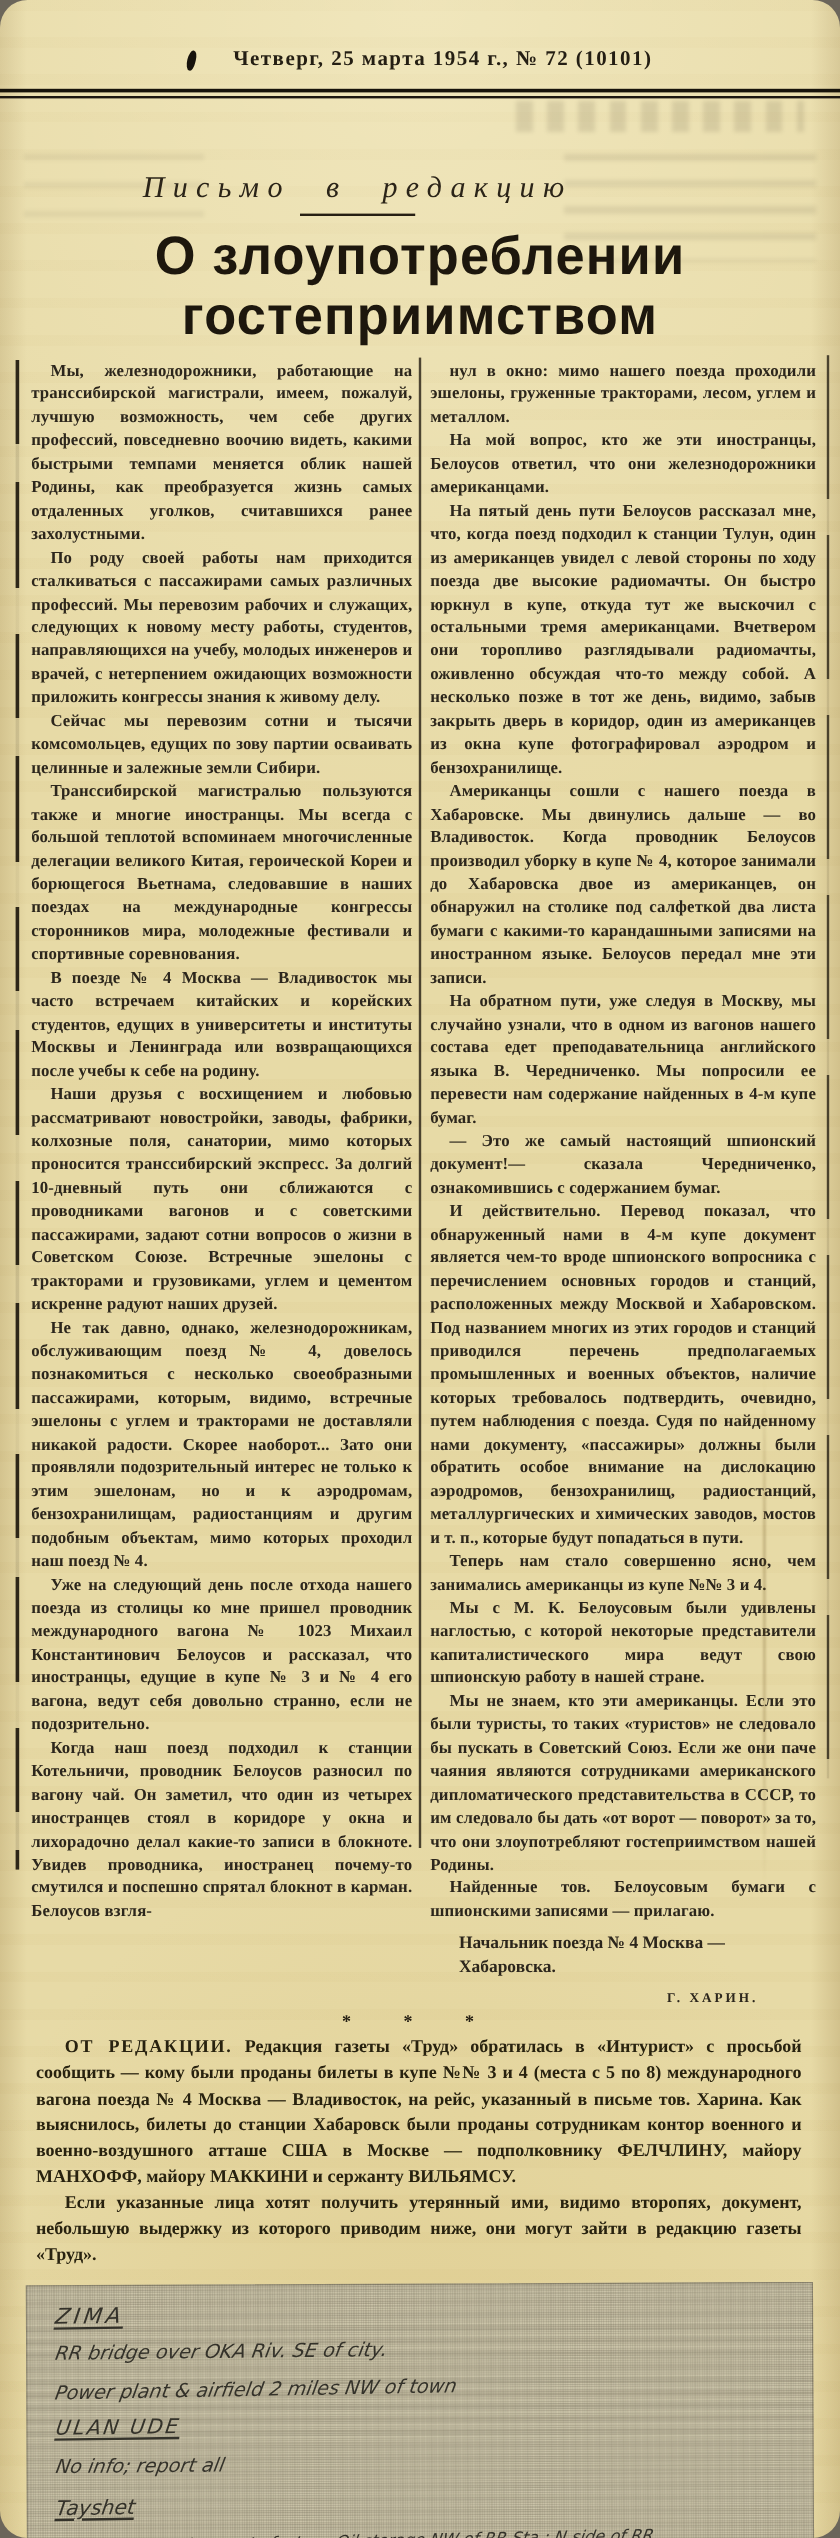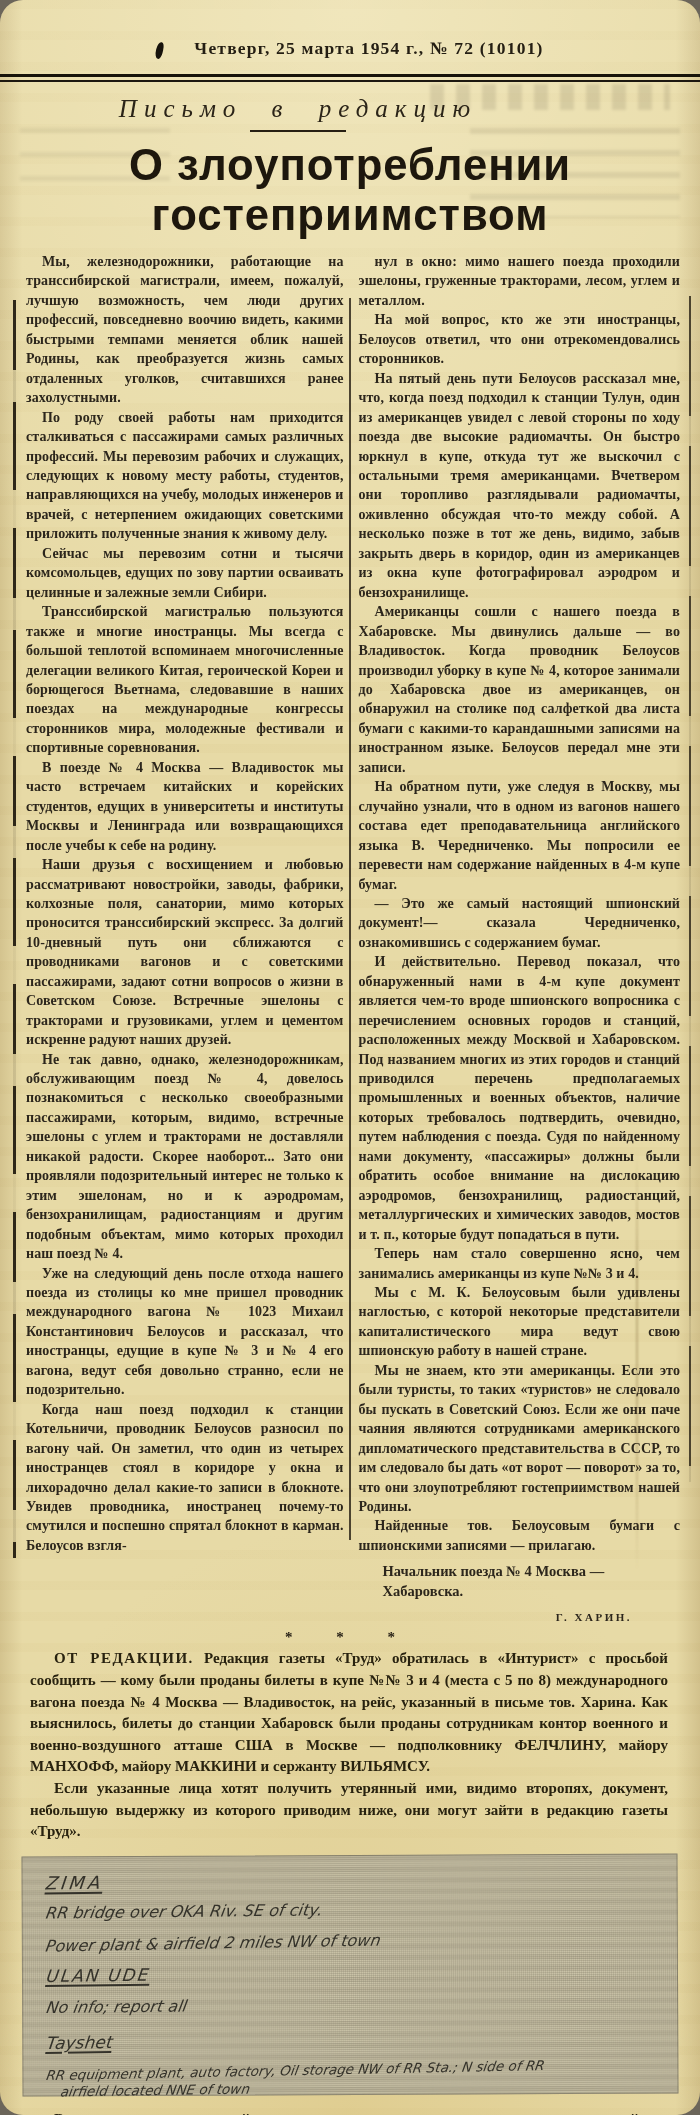--- a/index.html
+++ b/index.html
@@ -42,20 +42,21 @@
   .ghost-2{left:470px;top:128px;width:210px;height:90px;
     background:repeating-linear-gradient(180deg, rgba(106,97,72,.8) 0 6px, transparent 6px 22px);}
   .ghost-3{left:20px;top:128px;width:150px;height:60px;
     background:repeating-linear-gradient(180deg, rgba(106,97,72,.6) 0 5px, transparent 5px 24px);}
   .kicker-wrap{margin-top:13px;text-align:center;transform:translateX(-52px);}
   .kicker{
     display:inline-block;
     font-style:italic;font-size:25px;
     letter-spacing:7px;word-spacing:16px;
     color:#2b2418;
+    margin-top:48px;
   }
   .kicker-rule{width:96px;height:0;border-bottom:2.2px solid #261f13;margin:7px auto 0;}
   .headline{
     margin-top:8px;text-align:center;
     font-family:"Liberation Sans", sans-serif;
     font-weight:bold;font-size:45px;line-height:50px;
     letter-spacing:1px;color:#1d170d;
     transform:scaleX(.97);
   }
   
@@ -136,33 +137,33 @@
     <div>гостеприимством</div>
   </div>
 
   <div class="rule-v rule-left"></div>
   <div class="rule-v rule-center"></div>
   <div class="rule-v rule-right"></div>
   <div class="crease"></div>
 
   <div class="cols">
     <div class="col col-1">
-      <p>Мы, железнодорожники, работающие на транссибирской магистрали, имеем, пожалуй, лучшую возможность, чем люди других профессий, повседневно воочию видеть, какими быстрыми темпами меняется облик нашей Родины, как преобразуется жизнь самых отдаленных уголков, считавшихся ранее захолустными.</p>
-      <p>По роду своей работы нам приходится сталкиваться с пассажирами самых различных профессий. Мы перевозим рабочих и служащих, следующих к новому месту работы, студентов, направляющихся на учебу, молодых инженеров и врачей, с нетерпением ожидающих советскими приложить полученные знания к живому делу.</p>
+      <p>Мы, железнодорожники, работающие на транссибирской магистрали, имеем, пожалуй, лучшую возможность, чем себе других профессий, повседневно воочию видеть, какими быстрыми темпами меняется облик нашей Родины, как преобразуется жизнь самых отдаленных уголков, считавшихся ранее захолустными.</p>
+      <p>По роду своей работы нам приходится сталкиваться с пассажирами самых различных профессий. Мы перевозим рабочих и служащих, следующих к новому месту работы, студентов, направляющихся на учебу, молодых инженеров и врачей, с нетерпением ожидающих возможности приложить конгрессы знания к живому делу.</p>
       <p>Сейчас мы перевозим сотни и тысячи комсомольцев, едущих по зову партии осваивать целинные и залежные земли Сибири.</p>
       <p>Транссибирской магистралью пользуются также и многие иностранцы. Мы всегда с большой теплотой вспоминаем многочисленные делегации великого Китая, героической Кореи и борющегося Вьетнама, следовавшие в наших поездах на международные конгрессы сторонников мира, молодежные фестивали и спортивные соревнования.</p>
       <p>В поезде № 4 Москва — Владивосток мы часто встречаем китайских и корейских студентов, едущих в университеты и институты Москвы и Ленинграда или возвращающихся после учебы к себе на родину.</p>
       <p>Наши друзья с восхищением и любовью рассматривают новостройки, заводы, фабрики, колхозные поля, санатории, мимо которых проносится транссибирский экспресс. За долгий 10-дневный путь они сближаются с проводниками вагонов и с советскими пассажирами, задают сотни вопросов о жизни в Советском Союзе. Встречные эшелоны с тракторами и грузовиками, углем и цементом искренне радуют наших друзей.</p>
       <p>Не так давно, однако, железнодорожникам, обслуживающим поезд № 4, довелось познакомиться с несколько своеобразными пассажирами, которым, видимо, встречные эшелоны с углем и тракторами не доставляли никакой радости. Скорее наоборот... Зато они проявляли подозрительный интерес не только к этим эшелонам, но и к аэродромам, бензохранилищам, радиостанциям и другим подобным объектам, мимо которых проходил наш поезд № 4.</p>
       <p>Уже на следующий день после отхода нашего поезда из столицы ко мне пришел проводник международного вагона № 1023 Михаил Константинович Белоусов и рассказал, что иностранцы, едущие в купе № 3 и № 4 его вагона, ведут себя довольно странно, если не подозрительно.</p>
       <p>Когда наш поезд подходил к станции Котельничи, проводник Белоусов разносил по вагону чай. Он заметил, что один из четырех иностранцев стоял в коридоре у окна и лихорадочно делал какие-то записи в блокноте. Увидев проводника, иностранец почему-то смутился и поспешно спрятал блокнот в карман. Белоусов взгля-</p>
     </div>
     <div class="col col-2">
       <p>нул в окно: мимо нашего поезда проходили эшелоны, груженные тракторами, лесом, углем и металлом.</p>
-      <p>На мой вопрос, кто же эти иностранцы, Белоусов ответил, что они отрекомендовались сторонников.</p>
+      <p>На мой вопрос, кто же эти иностранцы, Белоусов ответил, что они железнодорожники американцами.</p>
       <p>На пятый день пути Белоусов рассказал мне, что, когда поезд подходил к станции Тулун, один из американцев увидел с левой стороны по ходу поезда две высокие радиомачты. Он быстро юркнул в купе, откуда тут же выскочил с остальными тремя американцами. Вчетвером они торопливо разглядывали радиомачты, оживленно обсуждая что-то между собой. А несколько позже в тот же день, видимо, забыв закрыть дверь в коридор, один из американцев из окна купе фотографировал аэродром и бензохранилище.</p>
       <p>Американцы сошли с нашего поезда в Хабаровске. Мы двинулись дальше — во Владивосток. Когда проводник Белоусов производил уборку в купе № 4, которое занимали до Хабаровска двое из американцев, он обнаружил на столике под салфеткой два листа бумаги с какими-то карандашными записями на иностранном языке. Белоусов передал мне эти записи.</p>
       <p>На обратном пути, уже следуя в Москву, мы случайно узнали, что в одном из вагонов нашего состава едет преподавательница английского языка В. Чередниченко. Мы попросили ее перевести нам содержание найденных в 4-м купе бумаг.</p>
       <p>— Это же самый настоящий шпионский документ!— сказала Чередниченко, ознакомившись с содержанием бумаг.</p>
       <p>И действительно. Перевод показал, что обнаруженный нами в 4-м купе документ является чем-то вроде шпионского вопросника с перечислением основных городов и станций, расположенных между Москвой и Хабаровском. Под названием многих из этих городов и станций приводился перечень предполагаемых промышленных и военных объектов, наличие которых требовалось подтвердить, очевидно, путем наблюдения с поезда. Судя по найденному нами документу, «пассажиры» должны были обратить особое внимание на дислокацию аэродромов, бензохранилищ, радиостанций, металлургических и химических заводов, мостов и т. п., которые будут попадаться в пути.</p>
       <p>Теперь нам стало совершенно ясно, чем занимались американцы из купе №№ 3 и 4.</p>
       <p>Мы с М. К. Белоусовым были удивлены наглостью, с которой некоторые представители капиталистического мира ведут свою шпионскую работу в нашей стране.</p>
       <p>Мы не знаем, кто эти американцы. Если это были туристы, то таких «туристов» не следовало бы пускать в Советский Союз. Если же они паче чаяния являются сотрудниками американского дипломатического представительства в СССР, то им следовало бы дать «от ворот — поворот» за то, что они злоупотребляют гостеприимством нашей Родины.</p>
       <p>Найденные тов. Белоусовым бумаги с шпионскими записями — прилагаю.</p>
       <div class="signature">

